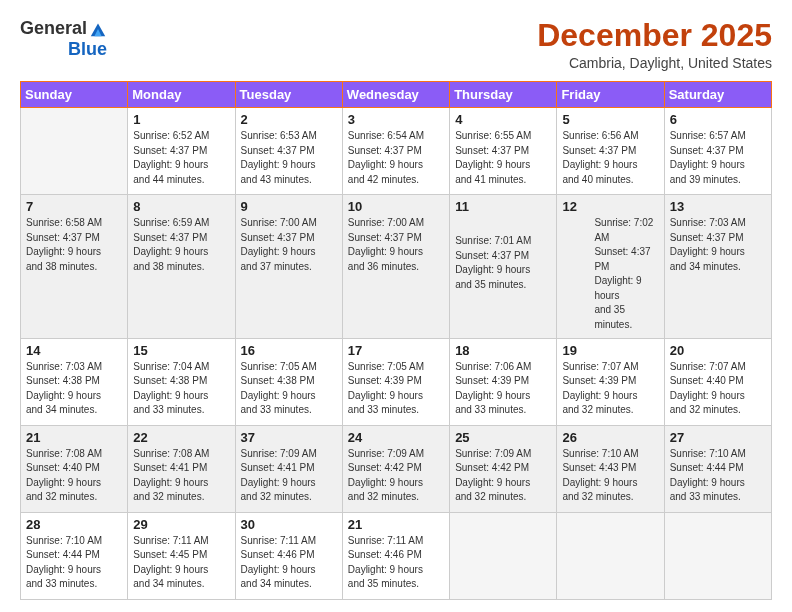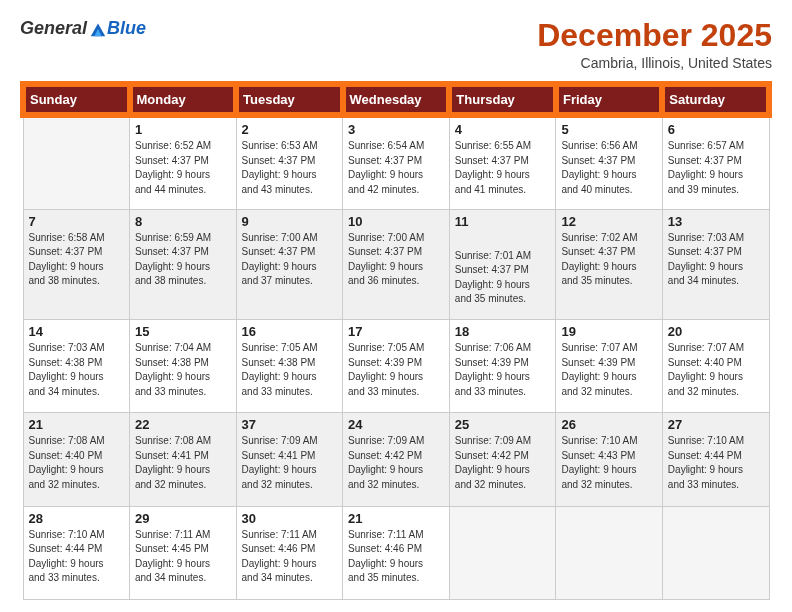--- a/index.html
+++ b/index.html
@@ -18,23 +18,22 @@
       flex-direction: column;
     }
     .header {
       display: flex;
       justify-content: space-between;
       align-items: flex-start;
       margin-bottom: 10px;
     }
     .logo {
       display: flex;
-      flex-direction: row;
+      flex-direction: column;
       align-items: flex-end;
-      font-style: italic;
     }
     .logo-text {
       display: flex;
       align-items: center;
     }
     .logo-general {
       font-size: 18px;
       font-weight: bold;
       color: #333;
     }
@@ -61,27 +60,27 @@
       font-size: 14px;
       color: #444;
       margin-top: 2px;
     }
     .calendar {
       width: 100%;
       border-collapse: collapse;
       flex: 1;
     }
     .calendar th {
-      background: #7f1d1d;
+      background: #8b5cf6;
       color: #fff;
       font-size: 13px;
       font-weight: bold;
       padding: 5px 4px;
       text-align: left;
-      border: 6px solid #f97316;
+      border: 1px solid #f97316;
     }
     .calendar td {
       border: 1px solid #ccc;
       vertical-align: top;
       padding: 4px 5px;
       width: 107px;
       background: #fff;
       font-size: 10.5px;
       color: #333;
       height: 86px;
@@ -115,21 +114,21 @@
         <span class="logo-general">General</span>
         <svg class="logo-icon" viewBox="0 0 20 20" xmlns="http://www.w3.org/2000/svg">
           <polygon points="2,18 10,4 18,18" fill="#1565c0"></polygon>
           <polygon points="6,18 10,10 14,18" fill="#42a5f5"></polygon>
         </svg>
       </div>
       <span class="logo-blue">Blue</span>
     </div>
     <div class="title-block">
       <div class="month-title">December 2025</div>
-      <div class="location">Cambria, Illinois, United States</div>
+      <div class="location">Cambria, Daylight, United States</div>
     </div>
   </div>
 
   <table class="calendar">
     <thead>
       <tr>
       <th>Sunday</th>
           <th>Monday</th>
           <th>Tuesday</th>
           <th>Wednesday</th>
@@ -215,21 +214,21 @@
           </td>
           <td>
             <span class="day-number">11</span>
             <div class="day-info" style="white-space: pre-line; margin-top: 20px;">Sunrise: 7:01 AM
 Sunset: 4:37 PM
 Daylight: 9 hours
 and 35 minutes.</div>
           </td>
           <td>
             <span class="day-number">12</span>
-            <div class="day-info" style="white-space: pre-line;">Sunrise: 7:02 AM
+            <div class="day-info" style="white-space: pre-line; margin-left: 32px;">Sunrise: 7:02 AM
 Sunset: 4:37 PM
 Daylight: 9 hours
 and 35 minutes.</div>
           </td>
           <td>
             <span class="day-number">13</span>
             <div class="day-info" style="white-space: pre-line;">Sunrise: 7:03 AM
 Sunset: 4:37 PM
 Daylight: 9 hours
 and 34 minutes.</div>

